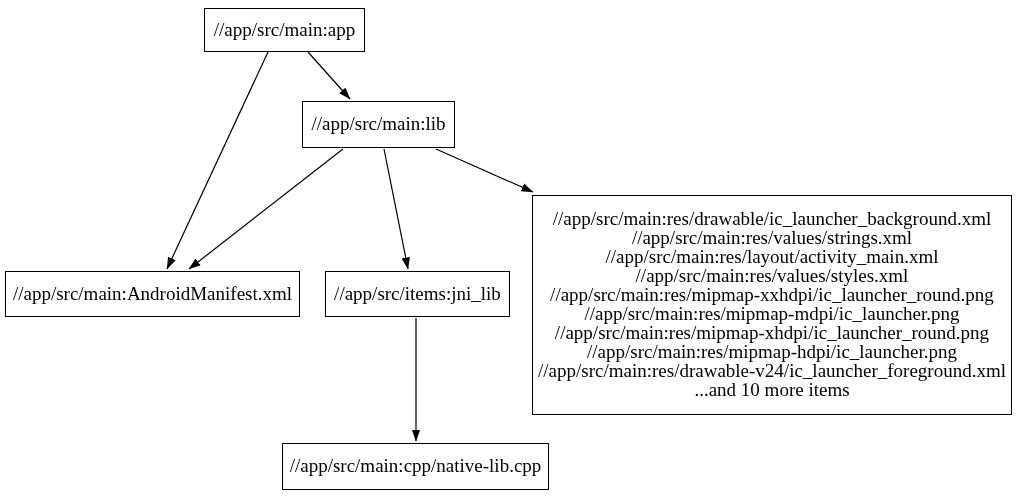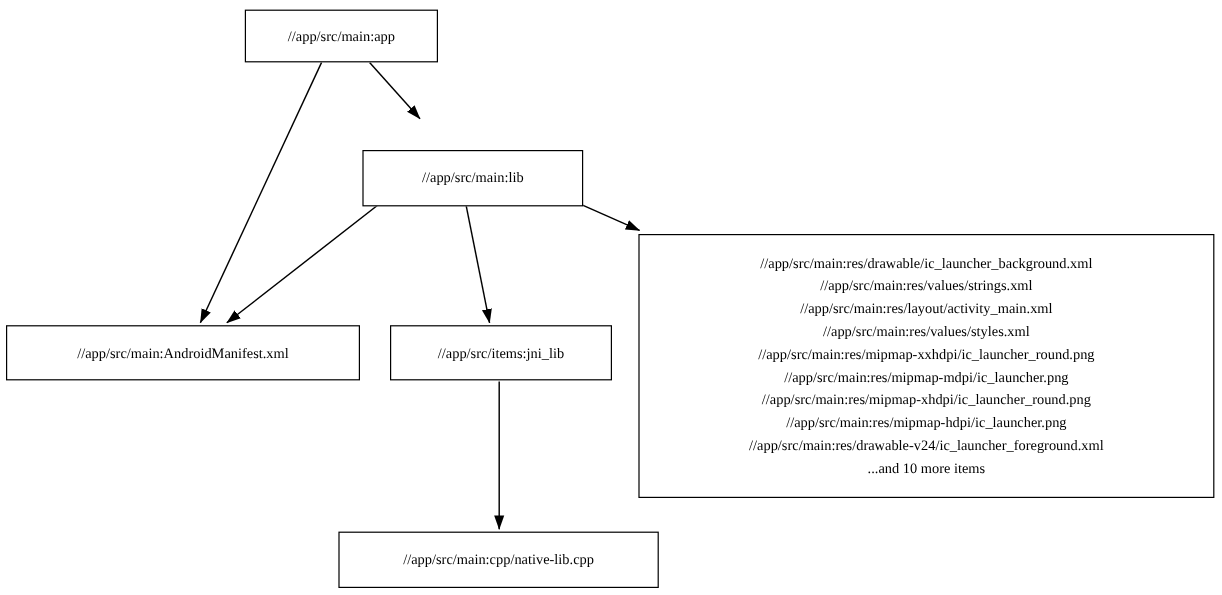--- a/index.html
+++ b/index.html
@@ -25,26 +25,26 @@
   }
   .node {
     position: absolute;
     box-sizing: border-box;
     border: 1px solid #000000;
     background: #ffffff;
     display: flex;
     align-items: center;
     justify-content: center;
     text-align: center;
-    font-size: 12px;
+    font-size: 19px;
     line-height: 18.9px;
     white-space: pre-line;
   }
   #node-app        { left: 204px; top: 8px;   width: 161px; height: 44px; }
-  #node-lib        { left: 302px; top: 101px; width: 184px; height: 47px; margin-top: 24px; }
+  #node-lib        { left: 302px; top: 101px; width: 153px; height: 47px; }
   #node-manifest   { left: 5px;   top: 271px; width: 295px; height: 46px; justify-content: center; }
   #node-jni-lib    { left: 325px; top: 271px; width: 185px; height: 46px; }
   #node-resources  { left: 532px; top: 195px; width: 480px; height: 220px; }
   #node-native-lib { left: 282px; top: 443px; width: 267px; height: 47px; text-align: right; }
   .edge {
     stroke: #000000;
     stroke-width: 1.2;
     fill: none;
   }
 </style>

